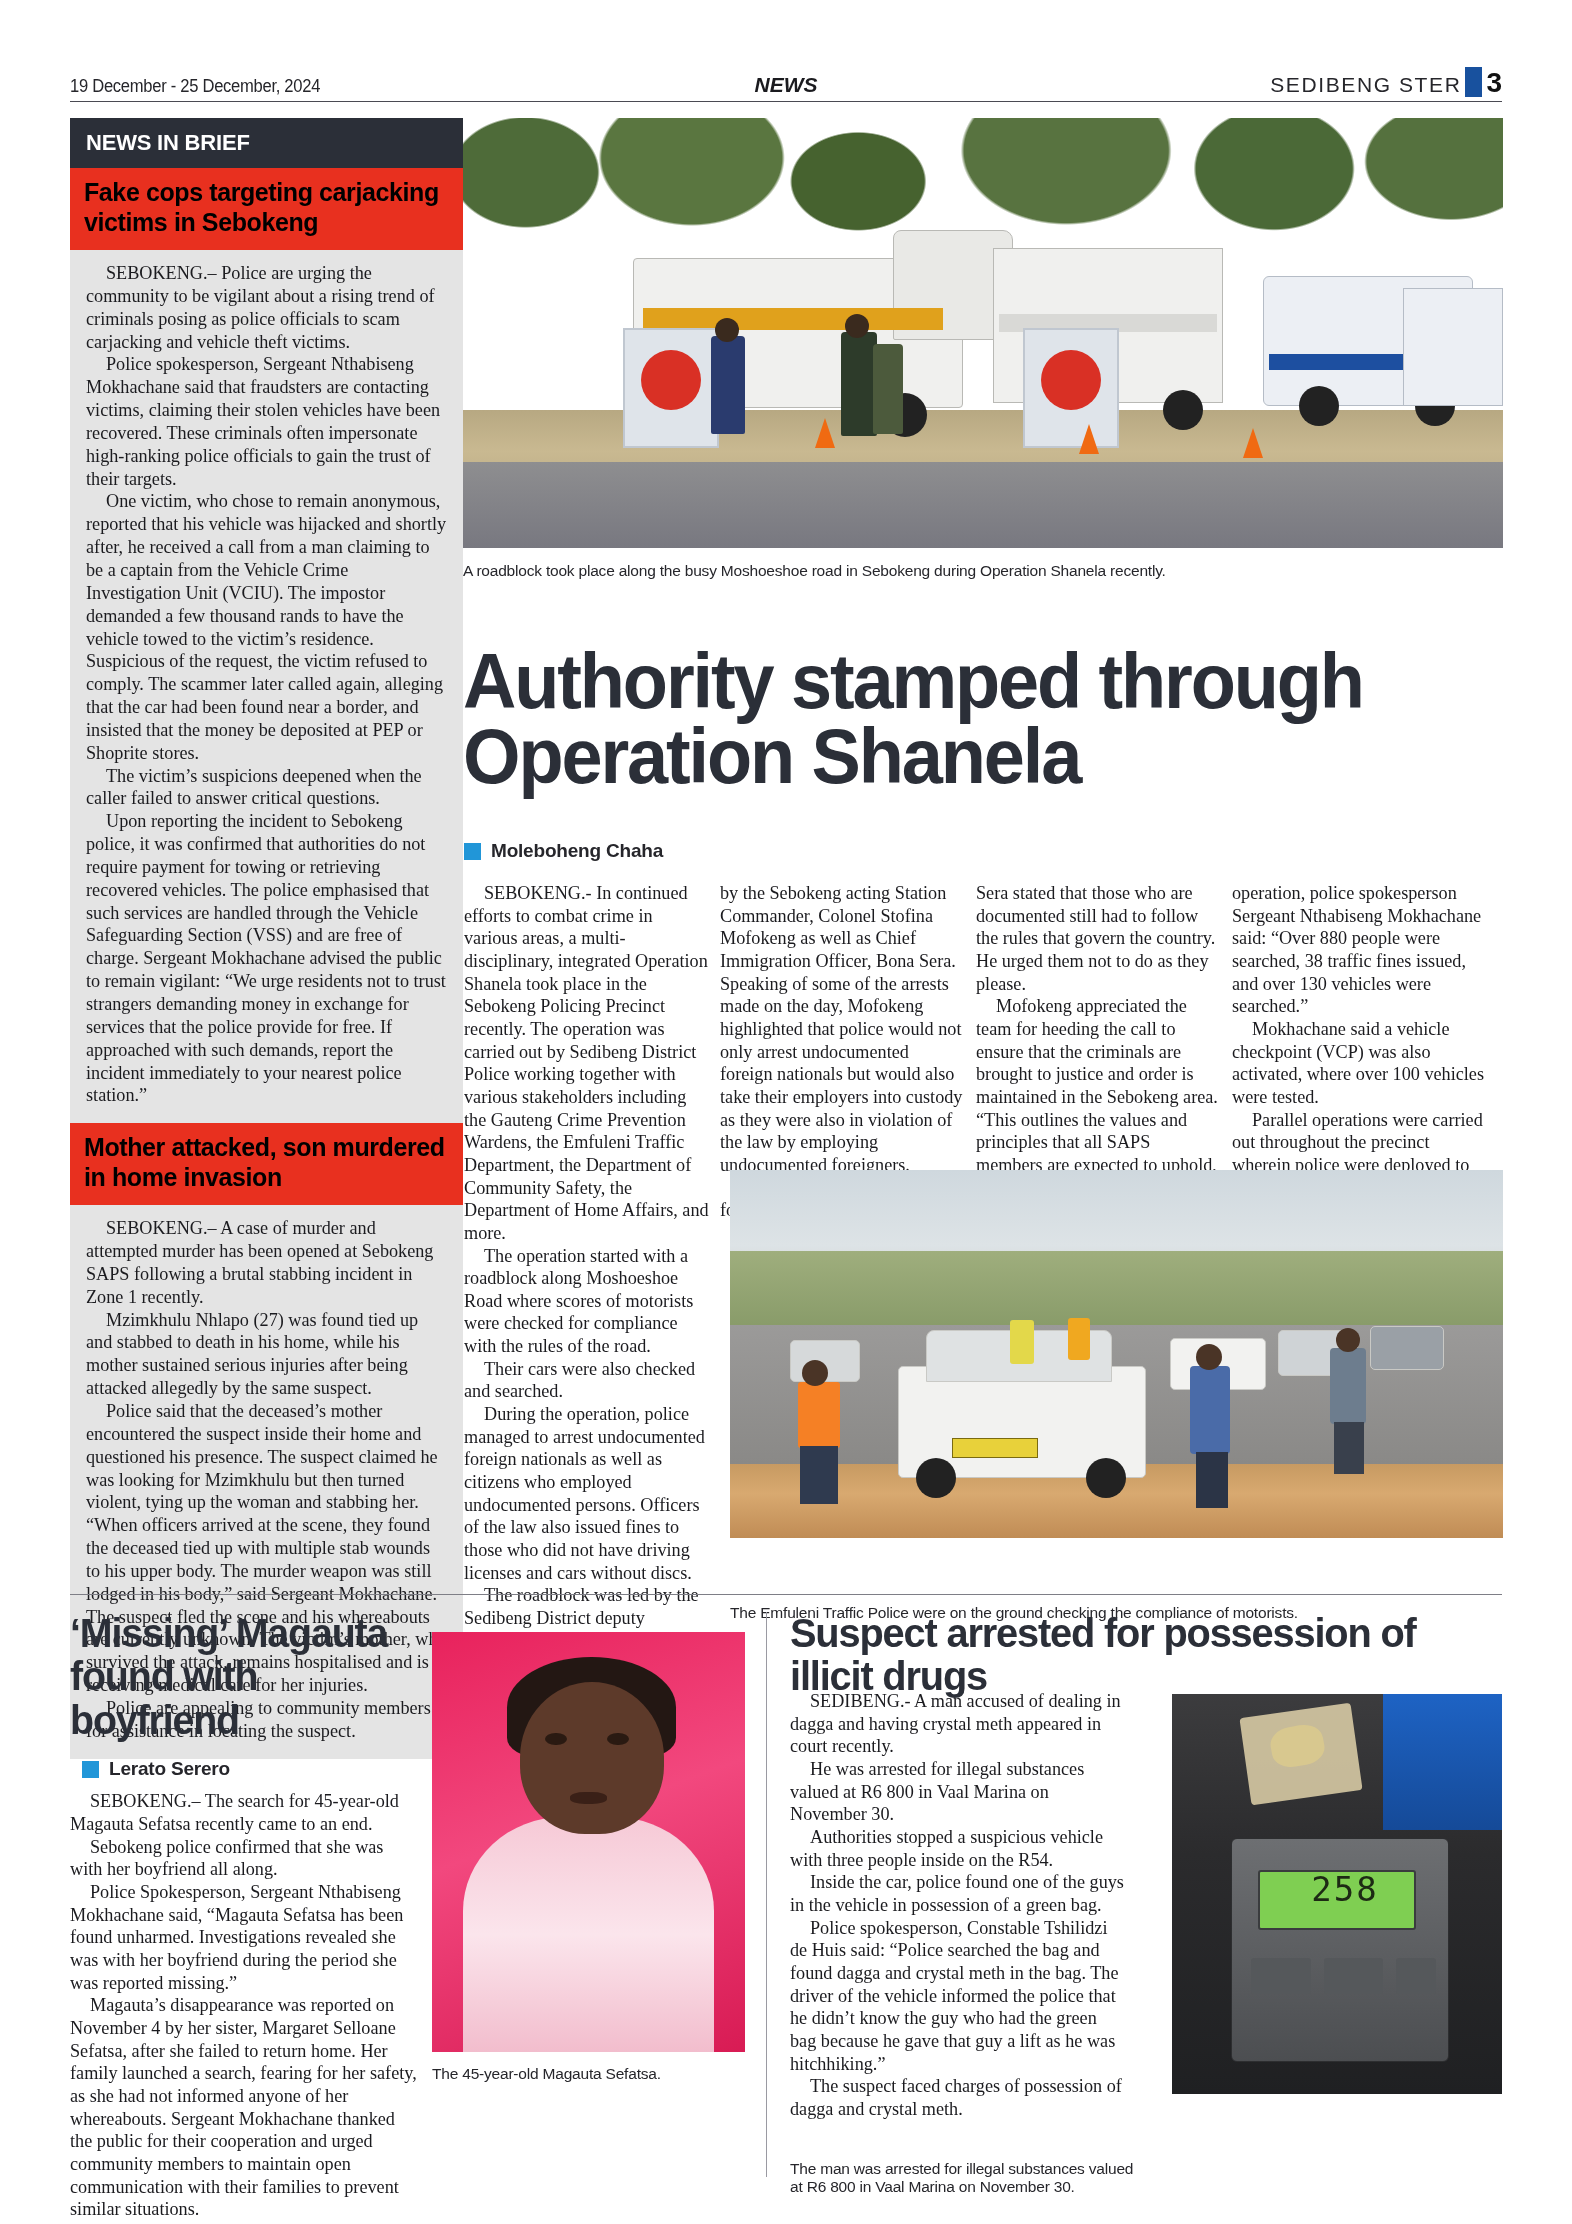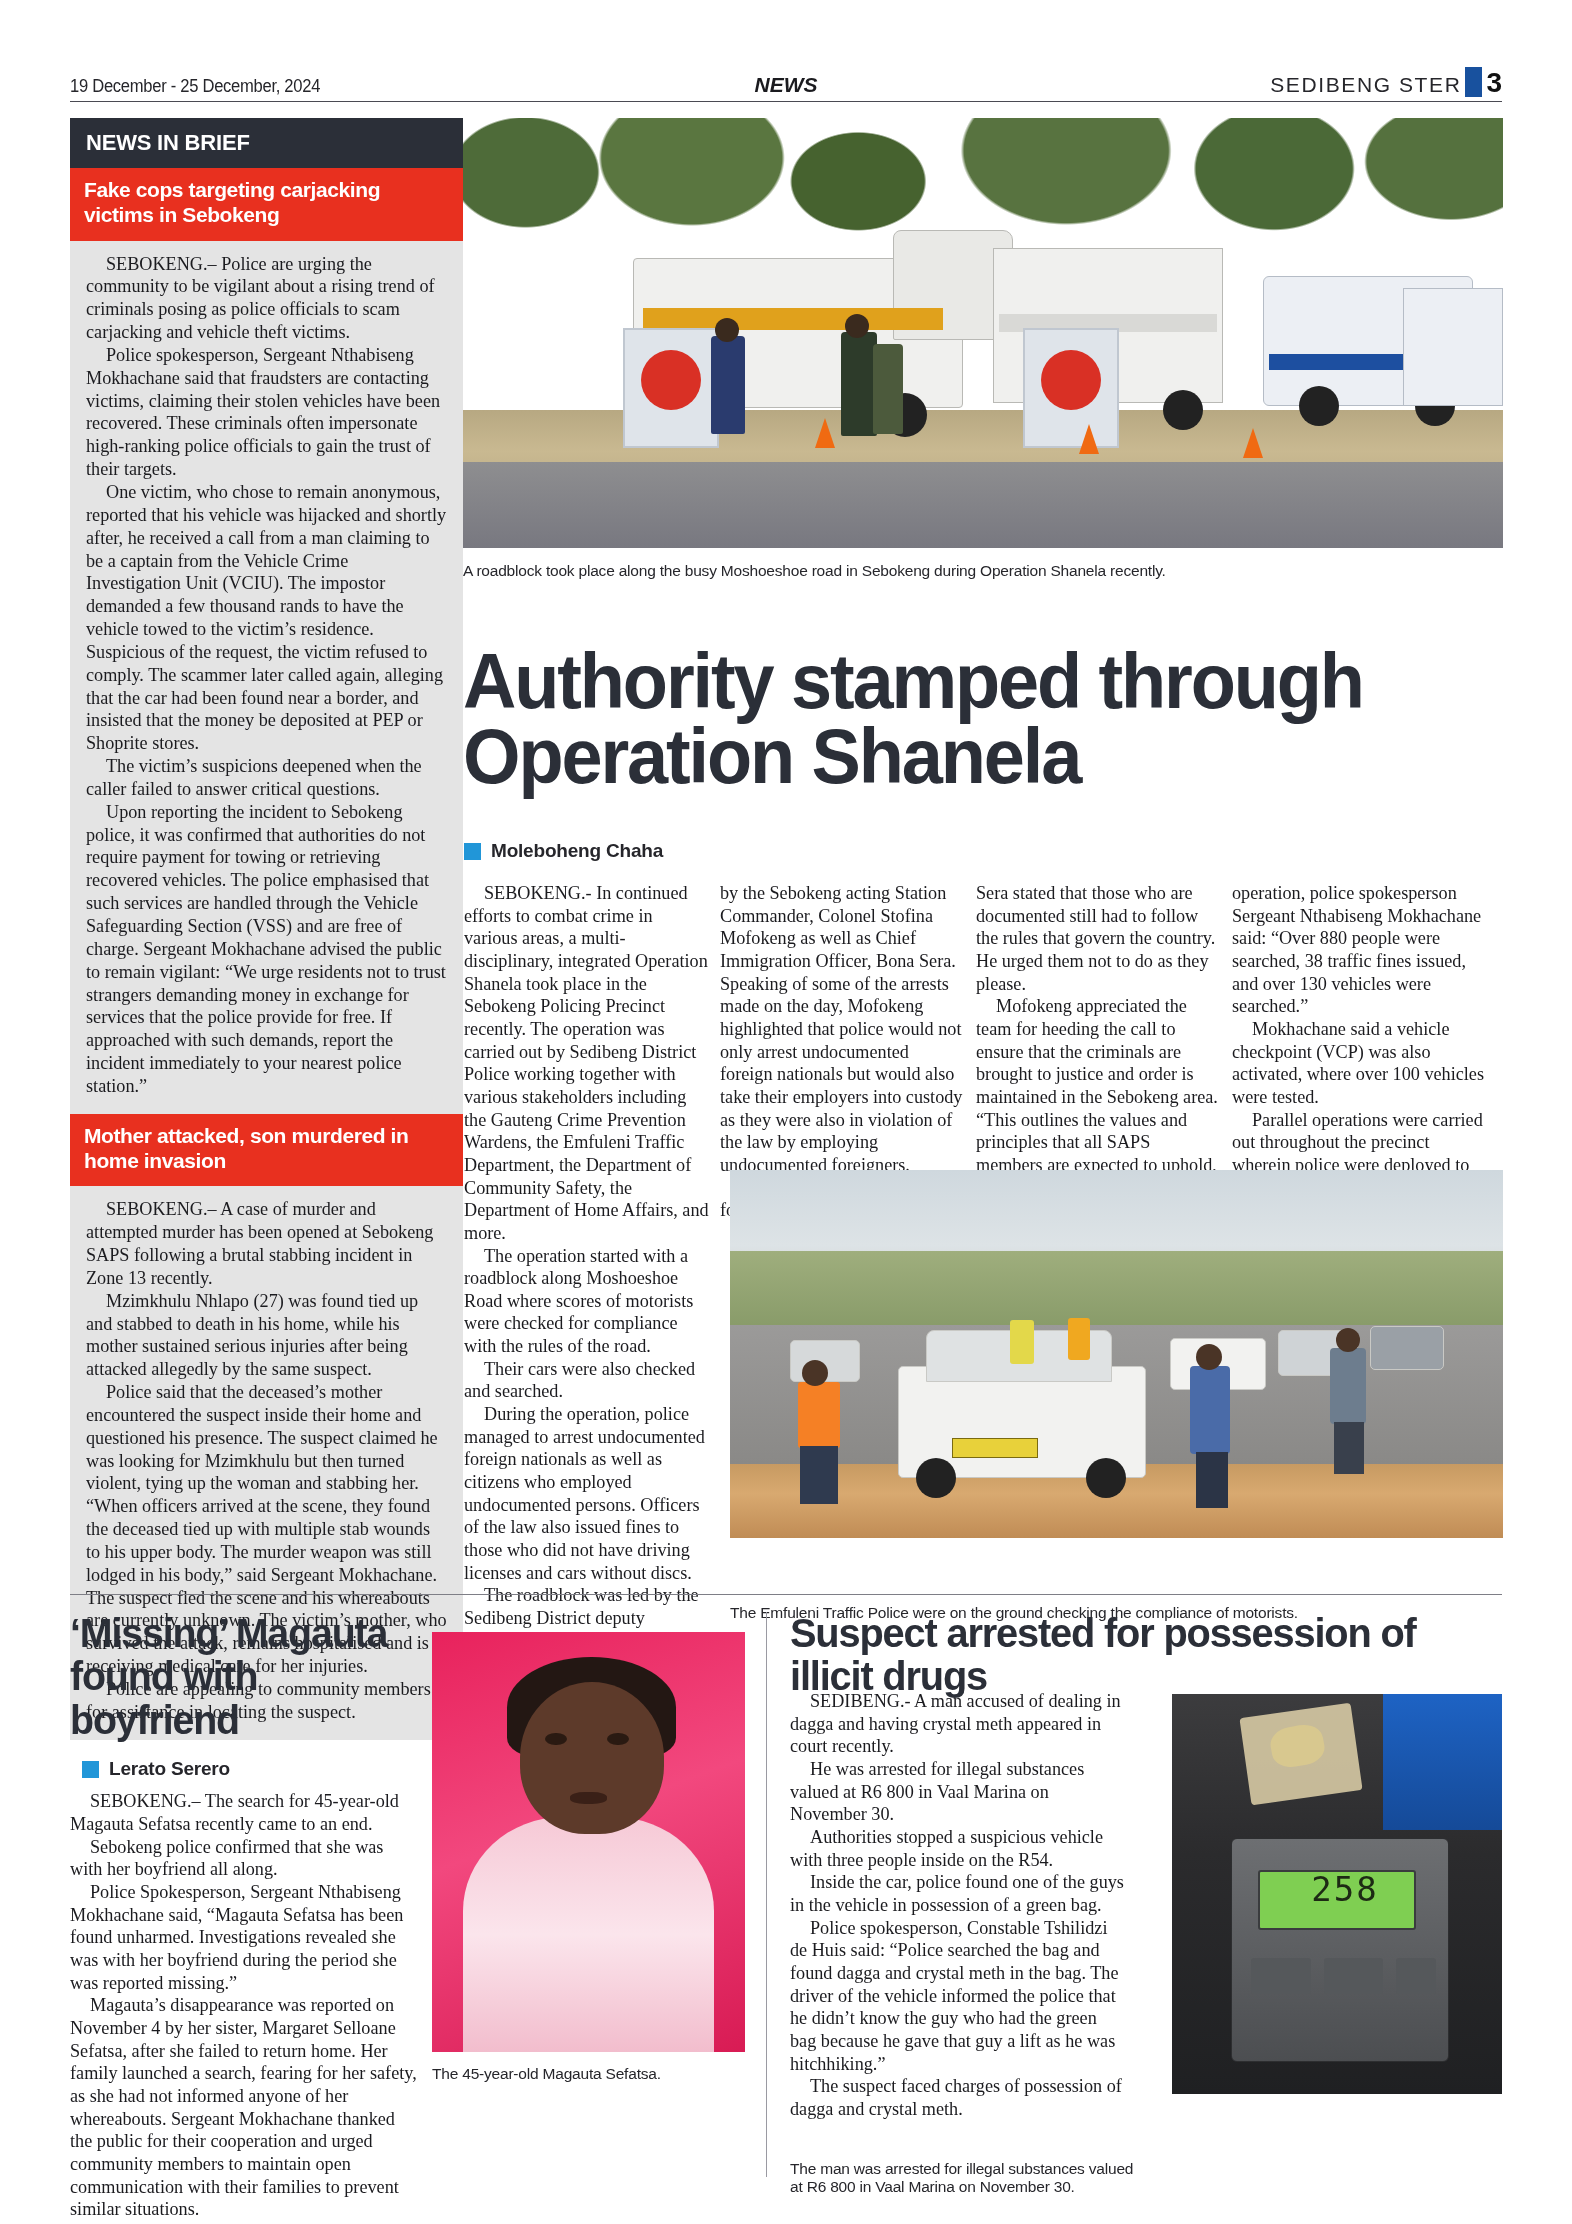--- a/index.html
+++ b/index.html
@@ -49,23 +49,23 @@
     position: absolute; left: 70px; top: 118px; width: 393px;
     background: #e4e4e4;
   }
   .brief-head {
     background: #2b2f38; color:#fff;
     font-family: "Liberation Sans", sans-serif;
     font-weight: bold; font-size: 22px; letter-spacing:-0.2px;
     padding: 12px 16px 12px 16px;
   }
   .brief-title {
-    background: #e8301f; color:#ffffff;
-    font-family: "Liberation Sans", sans-serif;
-    font-weight: bold; font-size: 21px; line-height: 1.18;
+    background: #e8301f; color:#000000;
+    font-family: "Liberation Sans", sans-serif;
+    font-weight: bold; font-size: 25px; line-height: 1.18;
     padding: 10px 14px 13px 14px;
     letter-spacing: -0.4px;
   }
   .brief-body {
     padding: 12px 16px 16px 16px;
     font-size: 18.2px; line-height: 1.255;
     text-align: left;
   }
   .brief-body p { margin: 0; text-indent: 20px; }
 
@@ -228,21 +228,21 @@
     <div class="brief-body">
       <p>SEBOKENG.–  Police are urging the community to be vigilant about a rising trend of criminals posing as police officials to scam carjacking and vehicle theft victims.</p>
       <p>Police spokesperson, Sergeant Nthabiseng Mokhachane said that fraudsters are contacting victims, claiming their stolen vehicles have been recovered. These criminals often impersonate high-ranking police officials to gain the trust of their targets.</p>
       <p>One victim, who chose to remain anonymous, reported that his vehicle was hijacked and shortly after, he received a call from a man claiming to be a captain from the Vehicle Crime Investigation Unit (VCIU). The impostor demanded a few thousand rands to have the vehicle towed to the victim’s residence. Suspicious of the request, the victim refused to comply. The scammer later called again, alleging that the car had been found near a border, and insisted that the money be deposited at PEP or Shoprite stores.</p>
       <p>The victim’s suspicions deepened when the caller failed to answer critical questions.</p>
       <p>Upon reporting the incident to Sebokeng police, it was confirmed that authorities do not require payment for towing or retrieving recovered vehicles. The police emphasised that such services are handled through the Vehicle Safeguarding Section (VSS) and are free of charge. Sergeant Mokhachane advised the public to remain vigilant: “We urge residents not to trust strangers demanding money in exchange for services that the police provide for free. If approached with such demands, report the incident immediately to your nearest police station.”</p>
     </div>
 
     <div class="brief-title">Mother attacked, son murdered in home invasion</div>
     <div class="brief-body">
-      <p>SEBOKENG.– A case of murder and attempted murder has been opened at Sebokeng SAPS following a brutal stabbing incident in Zone 13 recently.</p>
+      <p>SEBOKENG.– A case of murder and attempted murder has been opened at Sebokeng SAPS following a brutal stabbing incident in Zone 1 recently.</p>
       <p>Mzimkhulu Nhlapo (27) was found tied up and stabbed to death in his home, while his mother sustained serious injuries after being attacked allegedly by the same suspect.</p>
       <p>Police said that the deceased’s mother encountered the suspect inside their home and questioned his presence. The suspect claimed he was looking for Mzimkhulu but then turned violent, tying up the woman and stabbing her. “When officers arrived at the scene, they found the deceased tied up with multiple stab wounds to his upper body. The murder weapon was still lodged in his body,” said Sergeant Mokhachane. The suspect fled the scene and his whereabouts are currently unknown. The victim’s mother, who survived the attack, remains hospitalised and is receiving medical care for her injuries.</p>
       <p>Police are appealing to community members for assistance in locating the suspect.</p>
     </div>
   </div>
 
   <div class="photo-main">
     <div class="scene">
       <div class="trees1"></div>
       <div class="ground1"></div>

